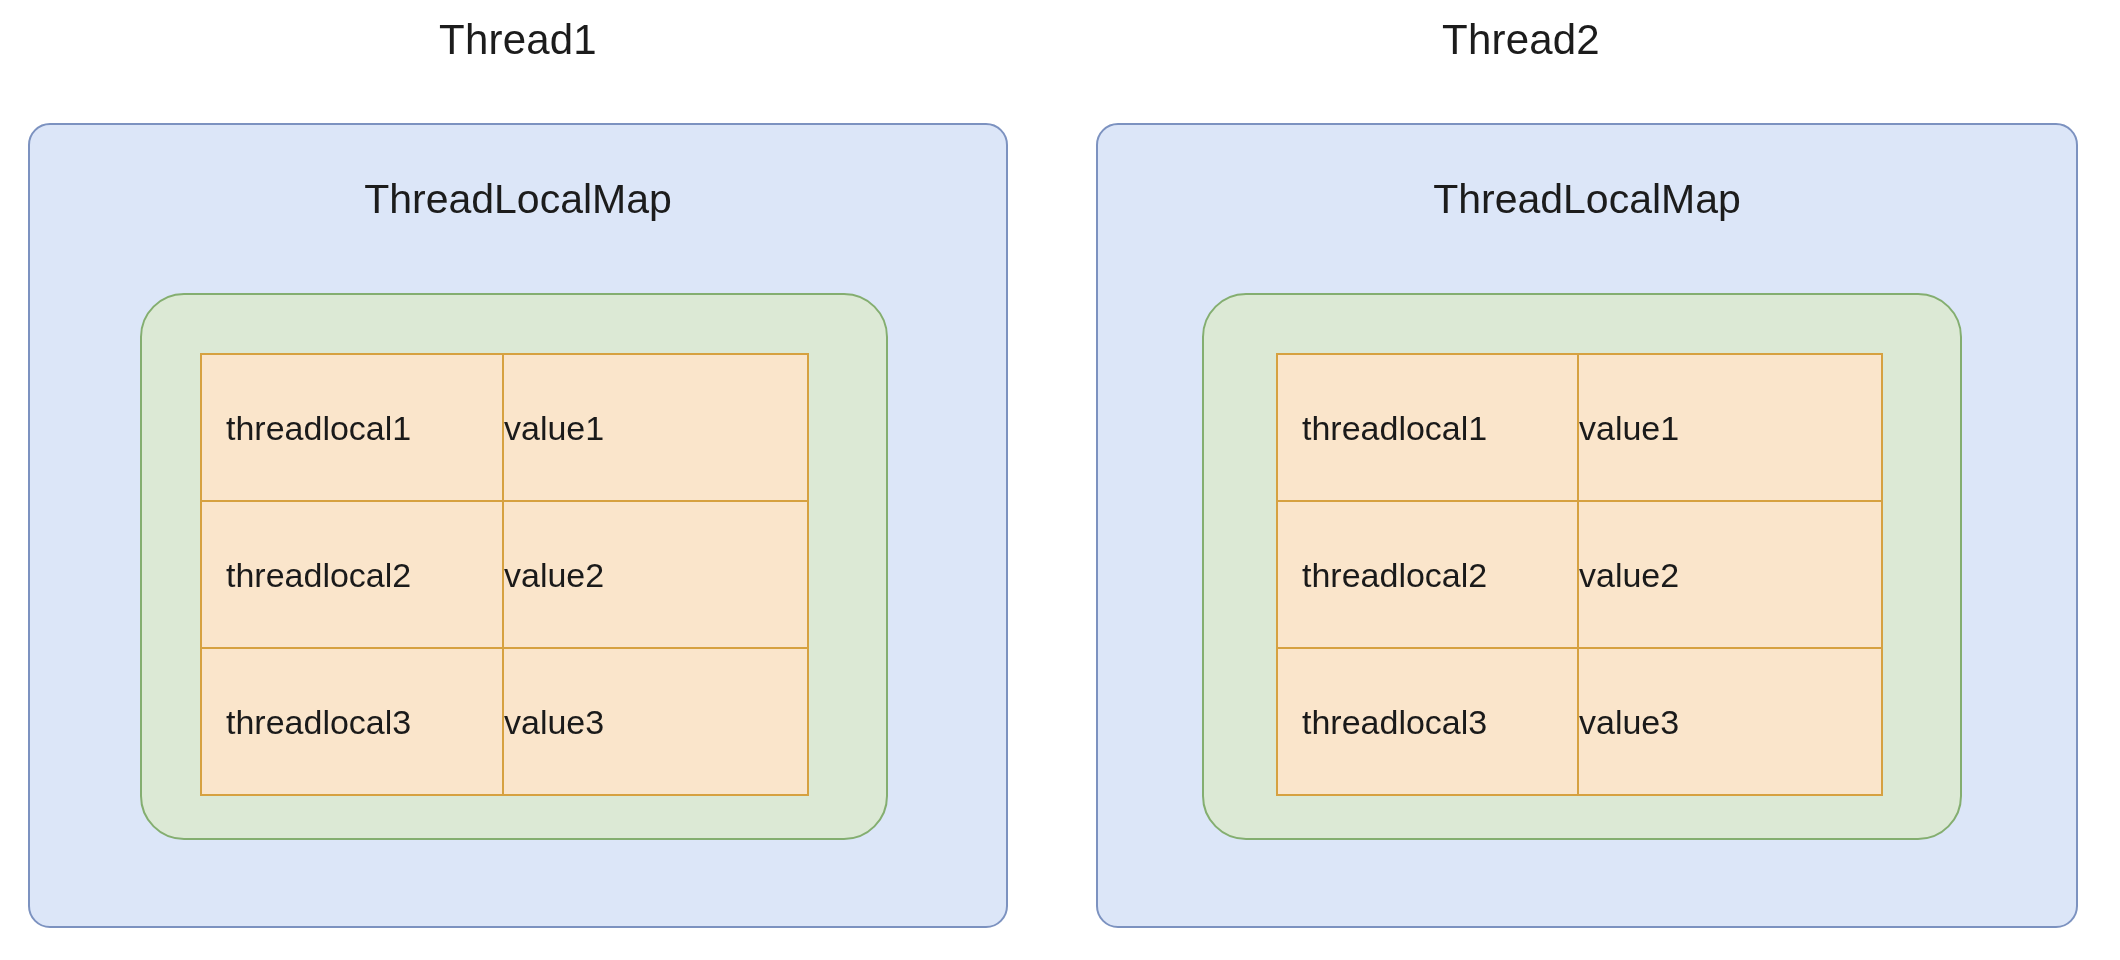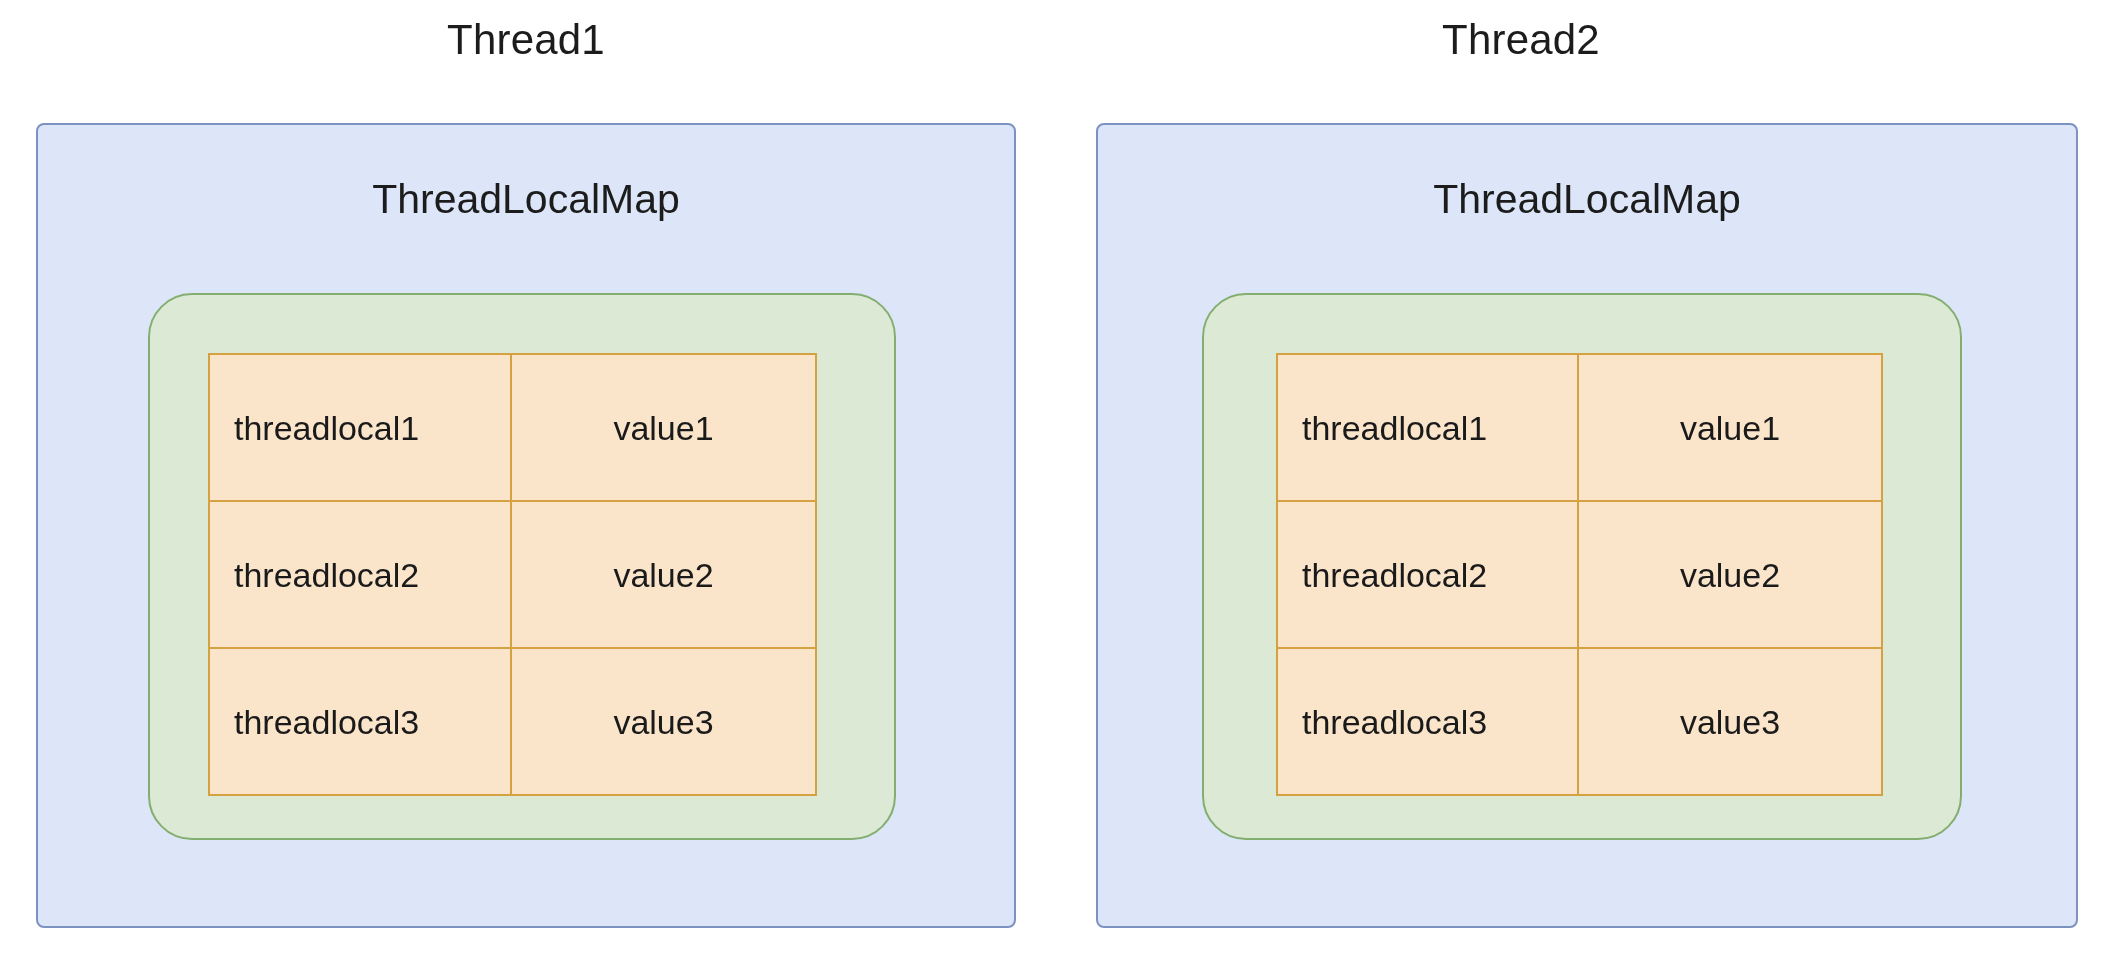--- a/index.html
+++ b/index.html
@@ -40,21 +40,21 @@
     font-family: "Liberation Sans", sans-serif;
     font-weight: 400;
     letter-spacing: 0.2px;
     white-space: nowrap;
   }
 
   .thread-box {
     position: absolute;
     background: #dce6f8;
     border: 2.5px solid #7c92c0;
-    border-radius: 8px;
+    border-radius: 22px;
     box-sizing: border-box;
   }
 
   .map-title {
     position: absolute;
     left: 0;
     width: 100%;
     text-align: center;
     font-size: 41px;
     line-height: 50px;
@@ -91,29 +91,29 @@
     white-space: nowrap;
     font-family: "Liberation Sans", sans-serif;
   }
 
   .entry-table td.key-cell {
     text-align: left;
     padding-left: 24px;
   }
 
   .entry-table td.val-cell {
-    text-align: center;
+    text-align: left;
   }
 </style>
 </head>
 <body>
 
 <div id="canvas">
 
-  <div class="thread-group" style="left:36px; width:980px;">
+  <div class="thread-group" style="left:28px; width:980px;">
 
     <div class="thread-title">Thread1</div>
 
     <div class="thread-box" style="left:0px; top:123px; width:980px; height:805px;">
 
       <div class="map-title" style="top:49px;">ThreadLocalMap</div>
 
       <div class="map-box" style="left:110px; top:168px; width:748px; height:547px;">
 
         <table class="entry-table" style="left:58px; top:58px; width:607px; height:443px;">

